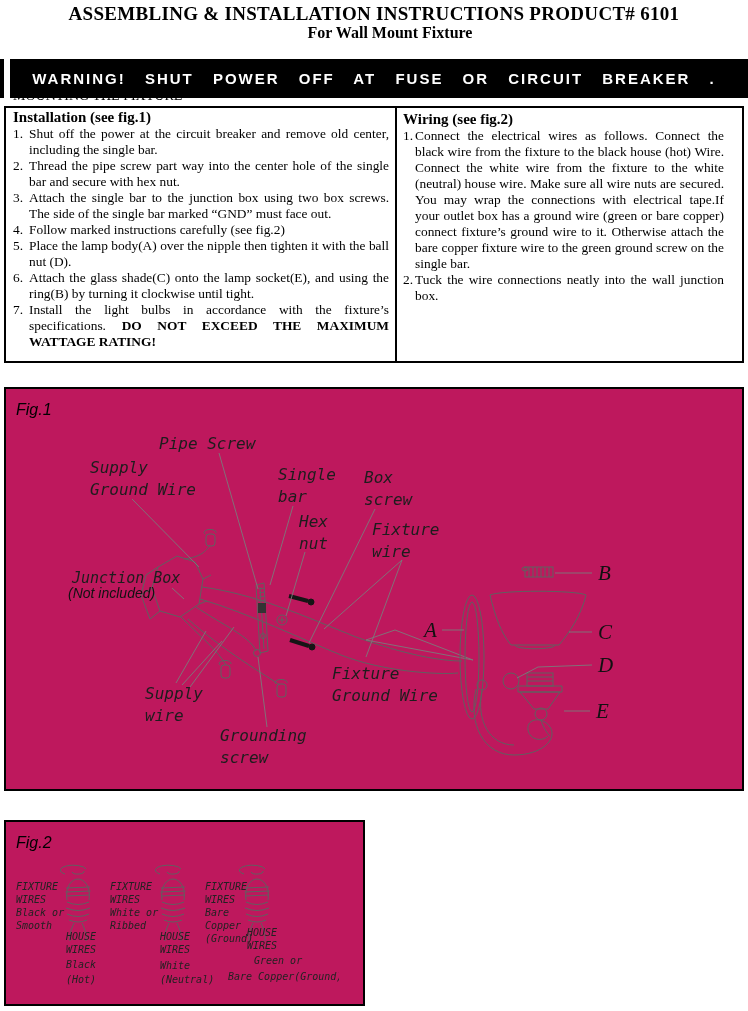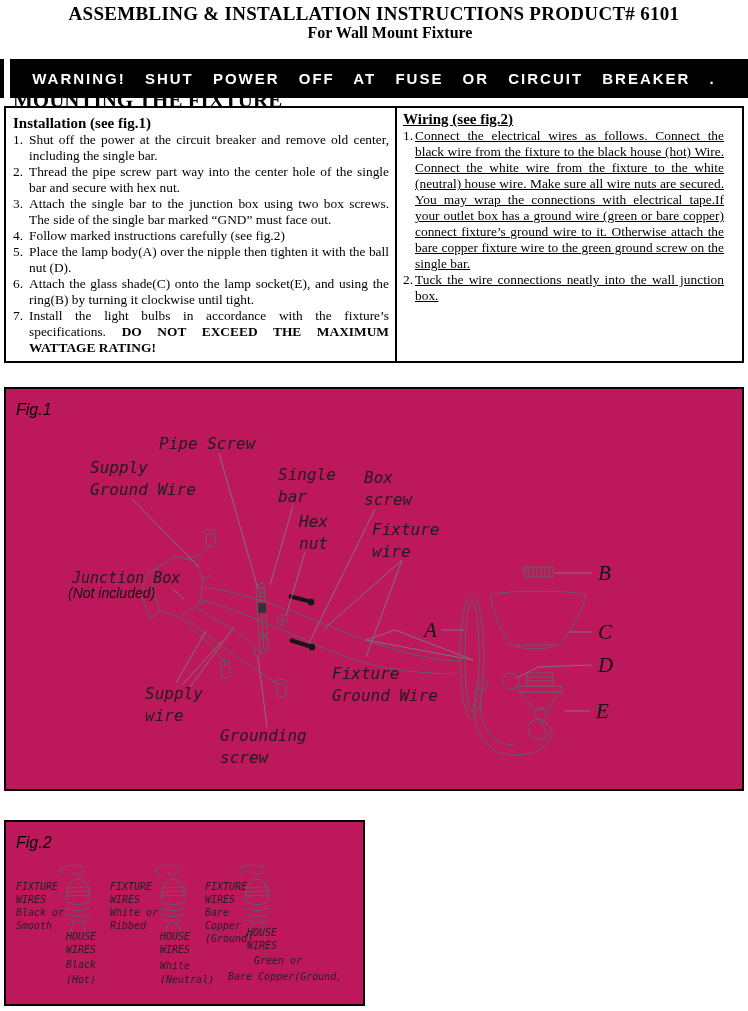--- a/index.html
+++ b/index.html
@@ -10,27 +10,27 @@
            font-weight:bold; font-size:19px; letter-spacing:.3px; }
   .subtitle { position:absolute; top:24px; left:0; width:100%; text-align:center;
               font-weight:bold; font-size:16px;margin-left:16px; }
 
   .warnbar { position:absolute; top:47px; left:0; width:748px; height:39px; background:#000;margin-top:12px; }
   .warn-notch { position:absolute; top:0; left:4px; width:6px; height:39px; background:#fff; }
   .warn-text { position:absolute; top:11px; left:0; width:100%; text-align:center; color:#fff;
                font-family:"Liberation Sans", sans-serif; font-weight:bold; font-size:15px;
                letter-spacing:2px; word-spacing:13px; white-space:nowrap; }
 
-  .sect-head { position:absolute; top:88px; left:13px; font-weight:bold; font-size:21px; }
+  .sect-head { position:absolute; top:88px; left:13px; font-weight:normal; font-size:14px; }
 
   .instr-table { position:absolute; top:106px; left:4px; width:740px; height:257px;
                  border:2px solid #000; box-sizing:border-box; display:flex; }
   .col { box-sizing:border-box; }
-  .col-left  { width:391px; border-right:2px solid #000; padding:6px 6px 0 7px; }
-  .col-right { flex:1; padding:2px 18px 0 6px;text-decoration:underline; }
+  .col-left  { width:391px; border-right:2px solid #000; padding:0 6px 0 7px; }
+  .col-right { flex:1; padding:2px 18px 0 6px; }
   .col-h { font-weight:bold; font-size:15px; line-height:18px; }
   .step { position:relative; font-size:13.4px; line-height:16px; text-align:justify; padding-left:16px; }
   .col-right .step { padding-left:12px; }
   .step .num { position:absolute; left:0; top:0; }
   .step b { font-weight:bold; }
 
   .figbox { position:absolute; border:2px solid #000; box-sizing:border-box; background:#be185d;font-style:italic; }
   .fig1 { top:387px; left:4px; width:740px; height:404px; }
   .fig2 { top:820px; left:4px; width:361px; height:186px; }
   .figbox svg { position:absolute; top:0; left:0; }

